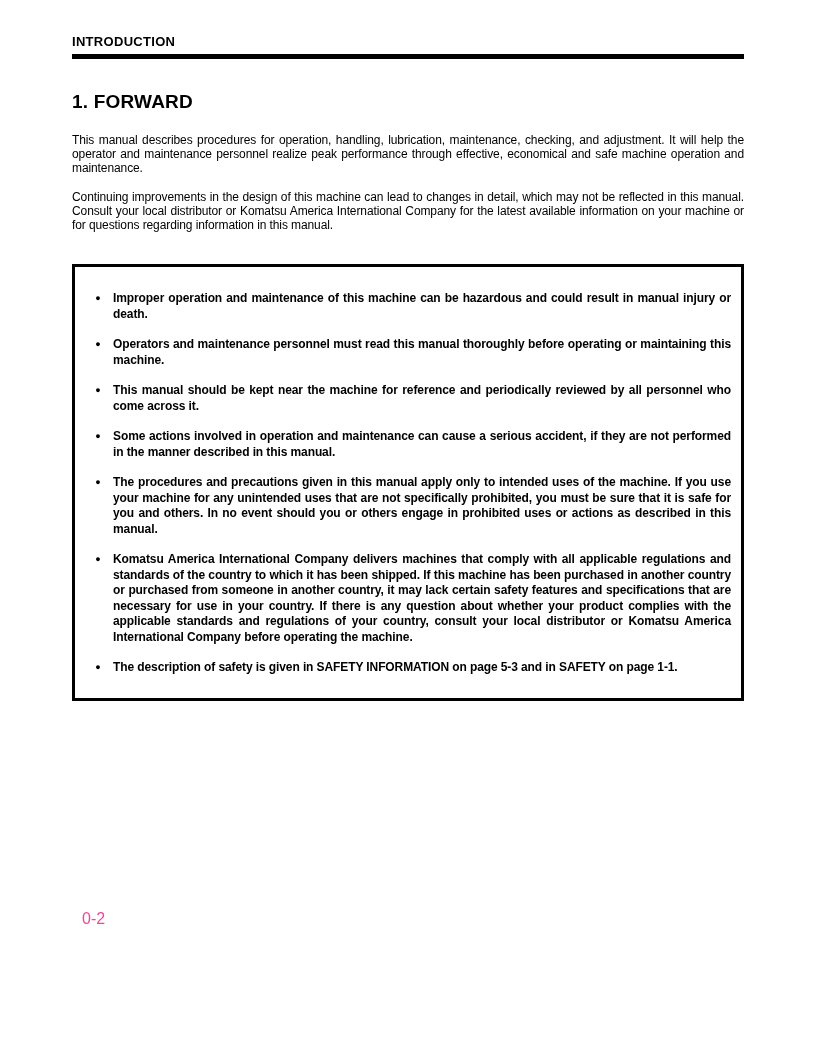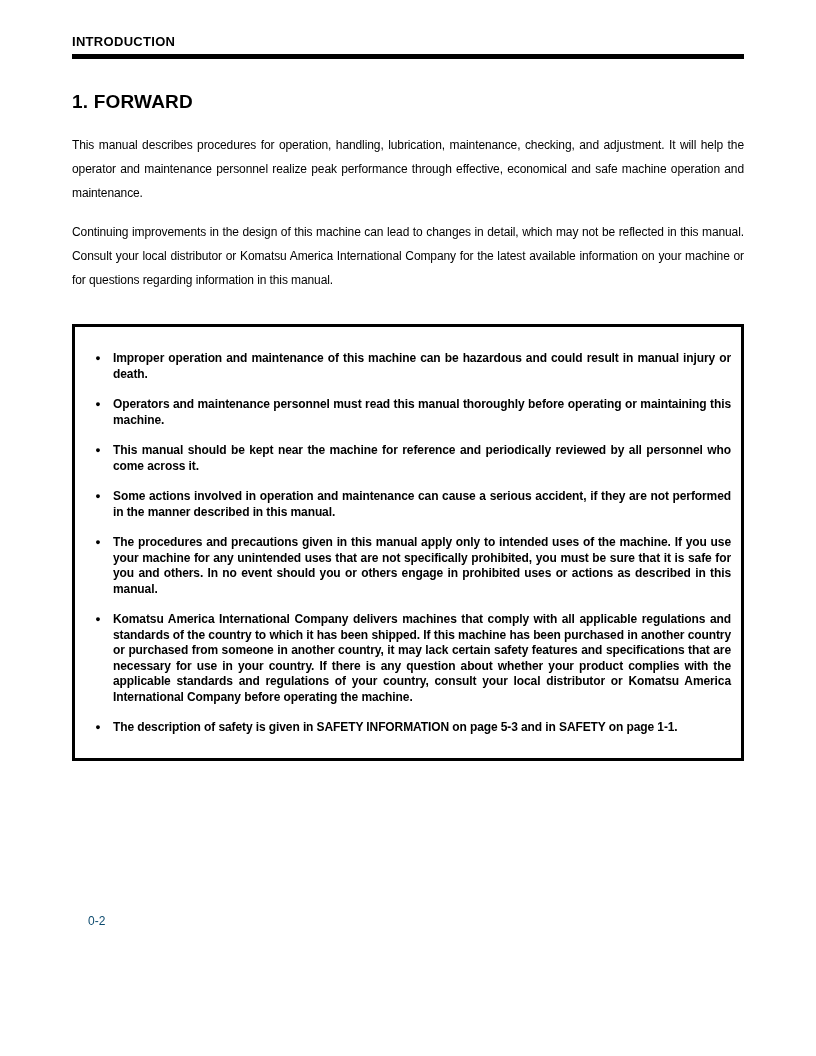--- a/index.html
+++ b/index.html
@@ -42,21 +42,21 @@
     top: 108px;
     font-size: 29px;
     font-weight: 400;
     color: #3b3b3b;
     letter-spacing: 0.5px;
     white-space: nowrap;
     pointer-events: none;
   }
   .body-copy p {
     font-size: 12px;
-    line-height: 24px;
+    line-height: 14px;
     letter-spacing: -0.1px;
     text-align: justify;
     margin: 0 0 15px 0;
   }
   .body-copy p:first-child {
     margin-top: 20px;
   }
   .warning-box {
     position: relative;
     margin-top: 32px;
@@ -115,24 +115,24 @@
     font-size: 9px;
     line-height: 15.5px;
   }
   .bullet-text {
     flex: 1 1 auto;
     text-align: justify;
     padding-right: 2px;
   }
   .page-number {
     position: absolute;
-    left: 88px;
+    left: 82px;
     bottom: 36px;
-    font-size: 12px;
-    color: #0c4a6e;
+    font-size: 16px;
+    color: #ec4899;
   }
 </style>
 </head>
 <body>
 
 <div class="page">
 
   <div class="doc-header">INTRODUCTION</div>
   <div class="doc-header-rule"></div>
 

